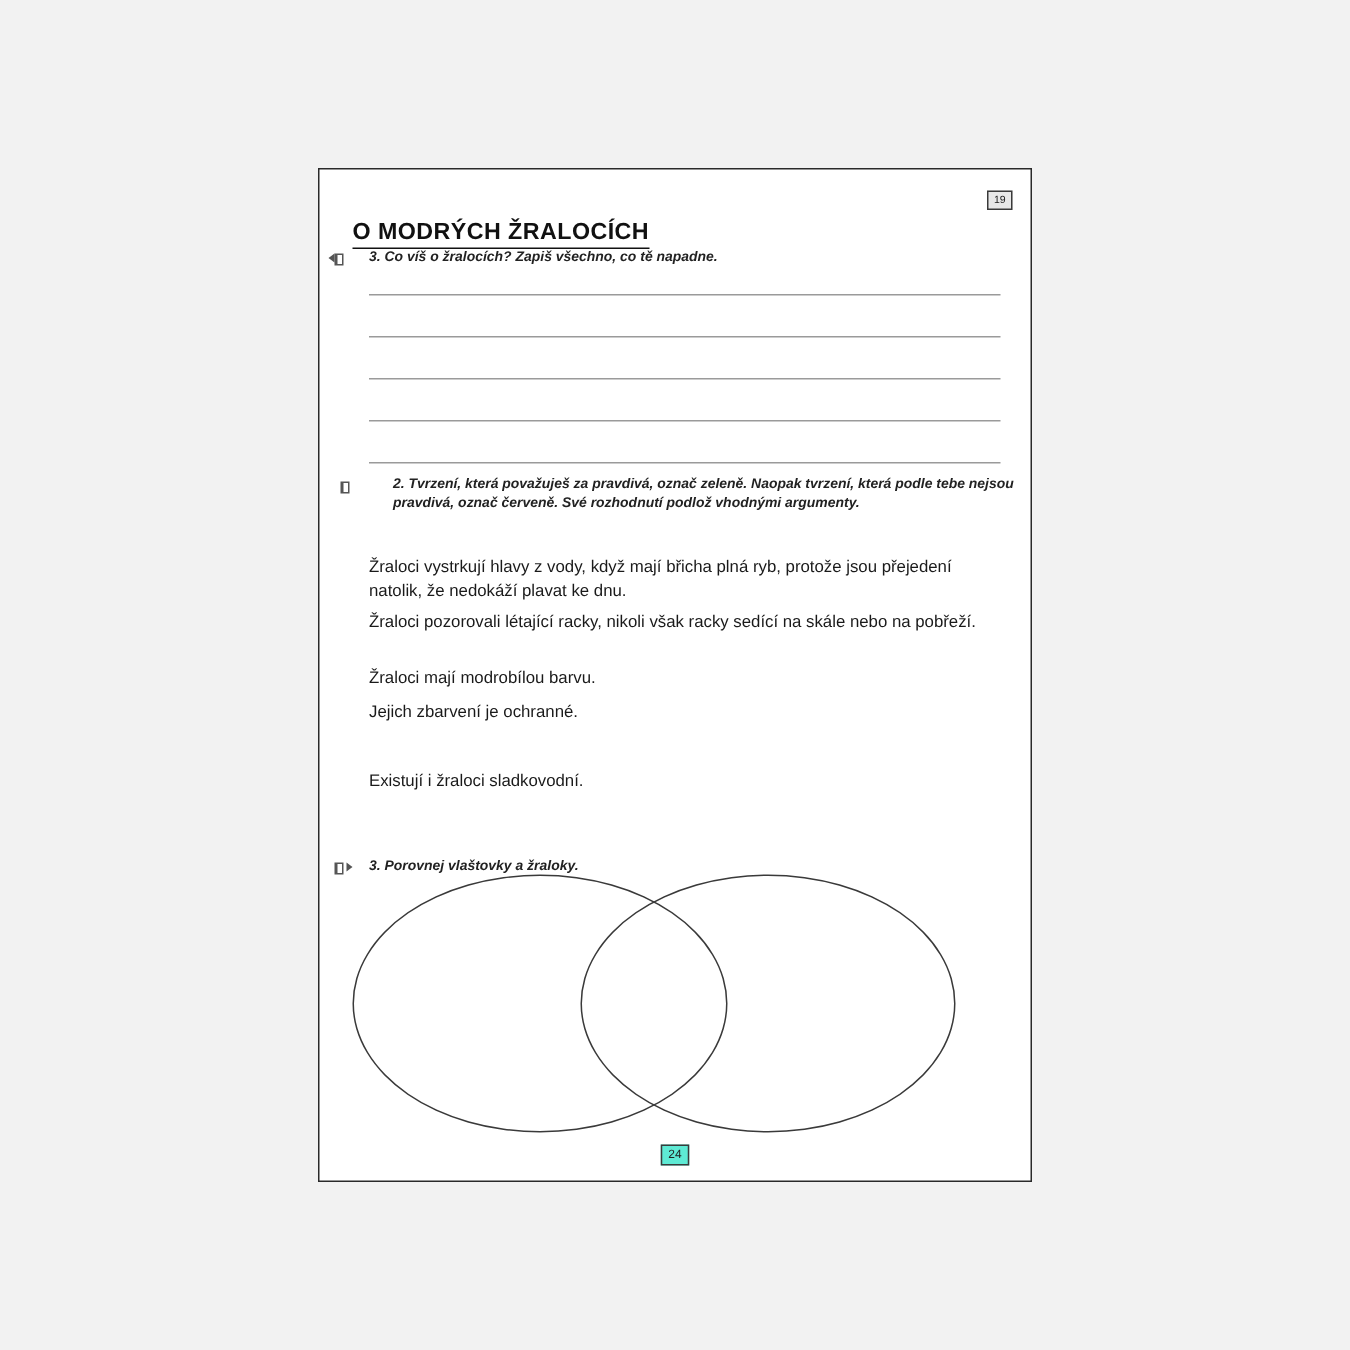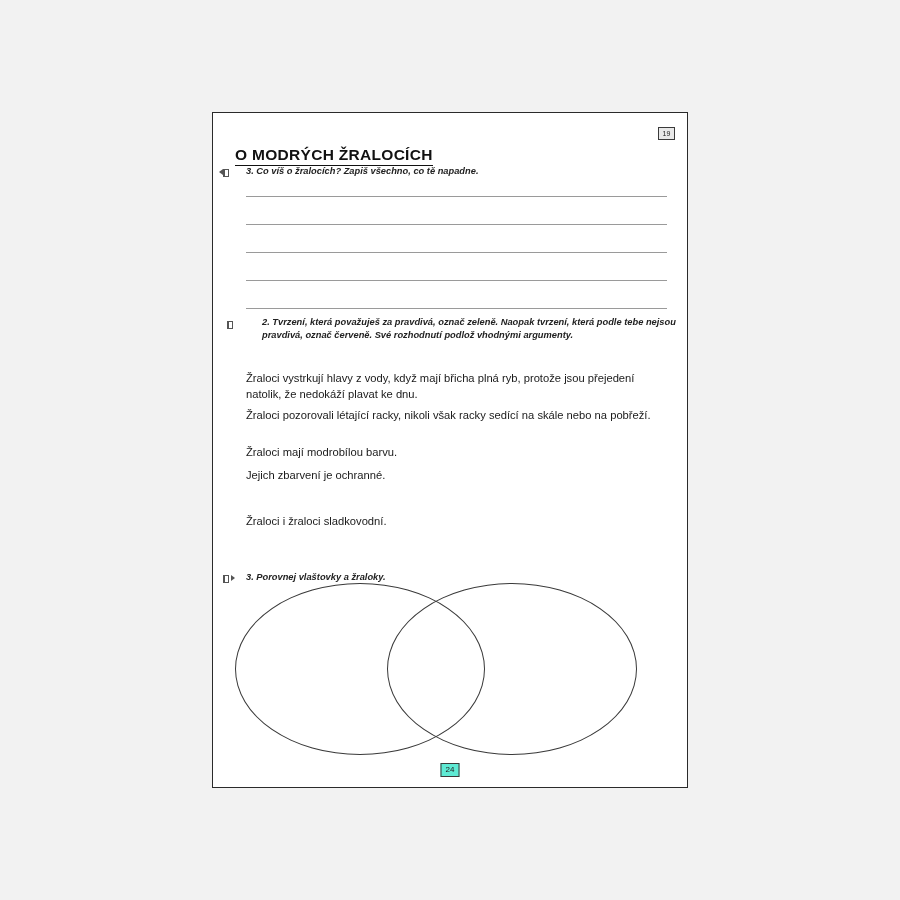--- a/index.html
+++ b/index.html
@@ -153,21 +153,21 @@
 
     <div class="ex-icon" style="left:14px; top:207px;">
       <span class="book-glyph"></span>
     </div>
     <div class="ex-title" style="left:33px; top:203px; width:424px;margin-left:16px;">2. Tvrzení, která považuješ za pravdivá, označ zeleně. Naopak tvrzení, která podle tebe nejsou pravdivá, označ červeně. Své rozhodnutí podlož vhodnými argumenty.</div>
 
     <div class="statement" style="left:33px; top:295px; width:424px;">Žraloci pozorovali létající racky, nikoli však racky sedící na skále nebo na pobřeží.</div>
     <div class="statement" style="left:33px; top:258px; width:424px;">Žraloci vystrkují hlavy z vody, když mají břicha plná ryb, protože jsou přejedení natolik, že nedokáží plavat ke dnu.</div>
     <div class="statement" style="left:33px; top:332px; width:424px;">Žraloci mají modrobílou barvu.</div>
     <div class="statement" style="left:33px; top:355px; width:424px;">Jejich zbarvení je ochranné.</div>
-    <div class="statement" style="left:33px; top:401px; width:424px;">Žraloci i žraloci sladkovodní.</div>
+    <div class="statement" style="left:33px; top:401px; width:424px;">Existují i žraloci sladkovodní.</div>
 
     <div class="ex-icon" style="left:10px; top:461px;">
       <span class="book-glyph"></span><span class="tri tri-right" style="margin-left:2px;"></span>
     </div>
     <div class="ex-title" style="left:33px; top:458px; width:424px;">3. Porovnej vlaštovky a žraloky.</div>
 
     <div class="venn-box">
       <div class="ellipse" style="left:0px; top:0px; width:250px; height:172px;"></div>
       <div class="ellipse" style="left:152px; top:0px; width:250px; height:172px;"></div>
     </div>

